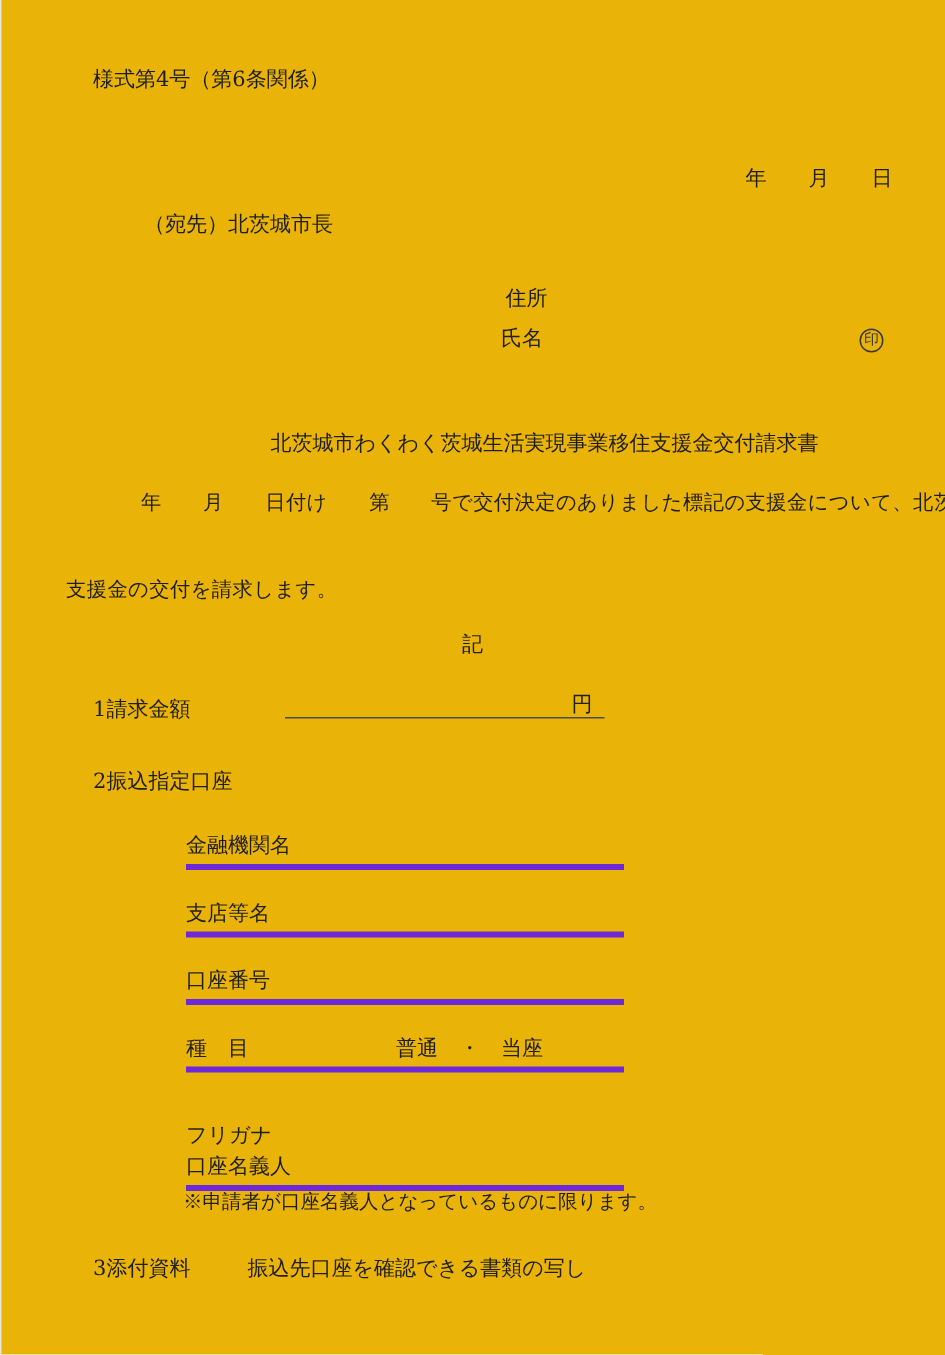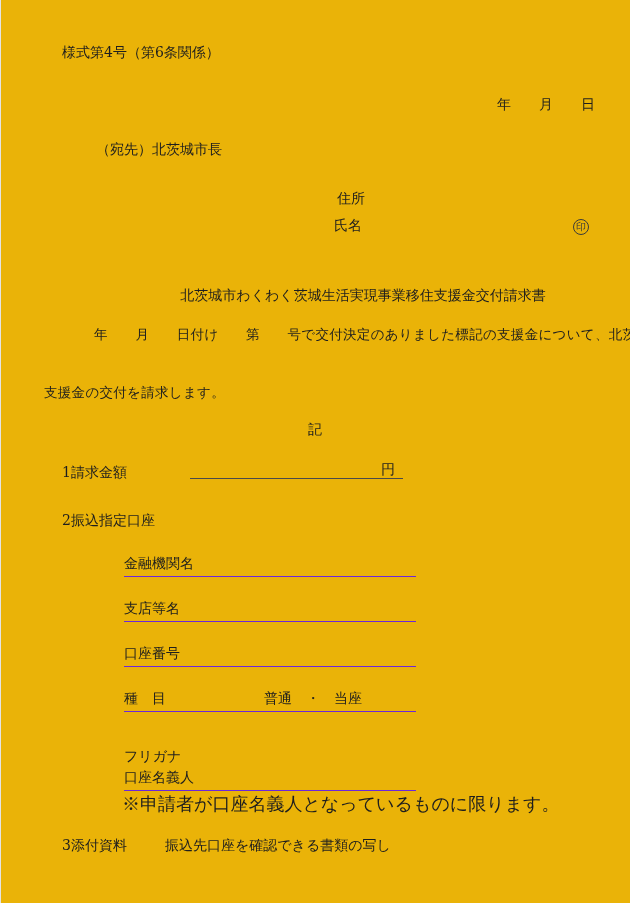--- a/index.html
+++ b/index.html
@@ -13,39 +13,39 @@
     overflow:hidden;
   }
   .edge-line{position:absolute;left:0;top:0;width:1px;height:100%;background:#e4e4e4;}
   .abs{position:absolute;white-space:nowrap;}
   .center{left:0;width:100%;text-align:center;}
   .para-line{position:absolute;left:44px;white-space:nowrap;font-size:13.5px;letter-spacing:.3px;}
   .indent{padding-left:50px;}
   .num{display:inline-block;}
   .item-label{display:inline-block;margin-left:0;}
   .fill{position:absolute;border-bottom:1px solid #4a4a4a;height:18px;}
-  .fill-label{position:absolute;left:124px;width:292px;border-bottom:1px solid #6d28d9;padding-bottom:3px;white-space:nowrap;}
+  .fill-label{position:absolute;left:124px;width:292px;border-bottom:4px solid #6d28d9;padding-bottom:3px;white-space:nowrap;}
   .unit-right{text-align:right;padding-right:8px;box-sizing:border-box;}
   .type-options{position:absolute;left:140px;top:0;}
   .seal{
     display:inline-flex;align-items:center;justify-content:center;
     width:16px;height:16px;border:1px solid #3a3a3a;border-radius:50%;
     font-size:10px;line-height:1;color:#3a3a3a;box-sizing:border-box;
   }
-  .note{font-size:18px;}
+  .note{font-size:13px;}
 </style>
 </head>
 <body>
 
 <div class="page">
   <div class="edge-line"></div>
 
   <div class="abs" style="left:62px;top:44px;">様式第4号（第6条関係）</div>
 
-  <div class="abs" style="left:497px;top:96px;">年　　月　　日</div>
+  <div class="abs" style="left:497px;top:110px;">年　　月　　日</div>
 
   <div class="abs" style="left:96px;top:141px;">（宛先）北茨城市長</div>
 
   <div class="abs" style="left:337px;top:190px;">住所</div>
   <div class="abs" style="left:334px;top:217px;">氏名</div>
   <div class="abs" style="left:573px;top:217px;">
     <span class="seal">印</span>
   </div>
 
   <div class="abs center" style="top:287px;padding-left:48px;">北茨城市わくわく茨城生活実現事業移住支援金交付請求書</div>

